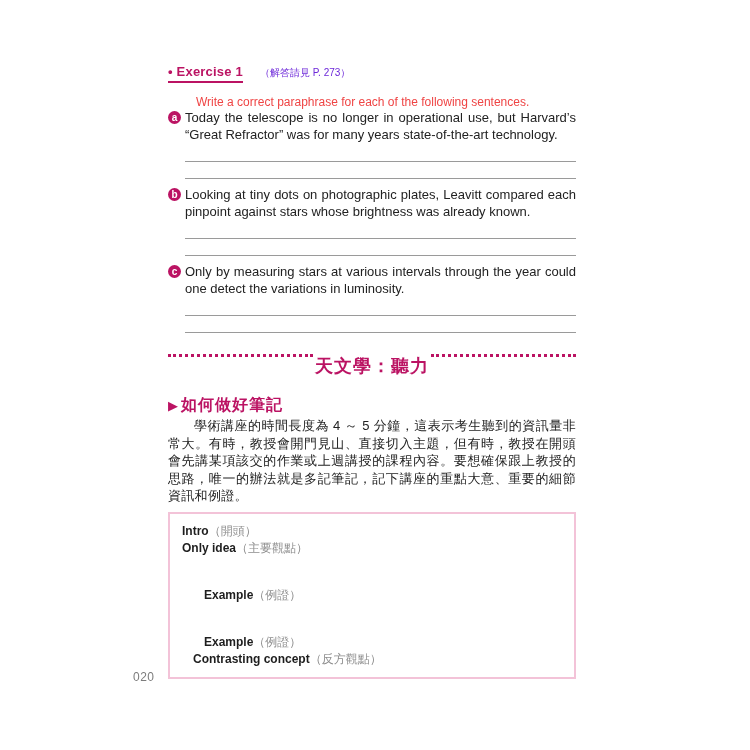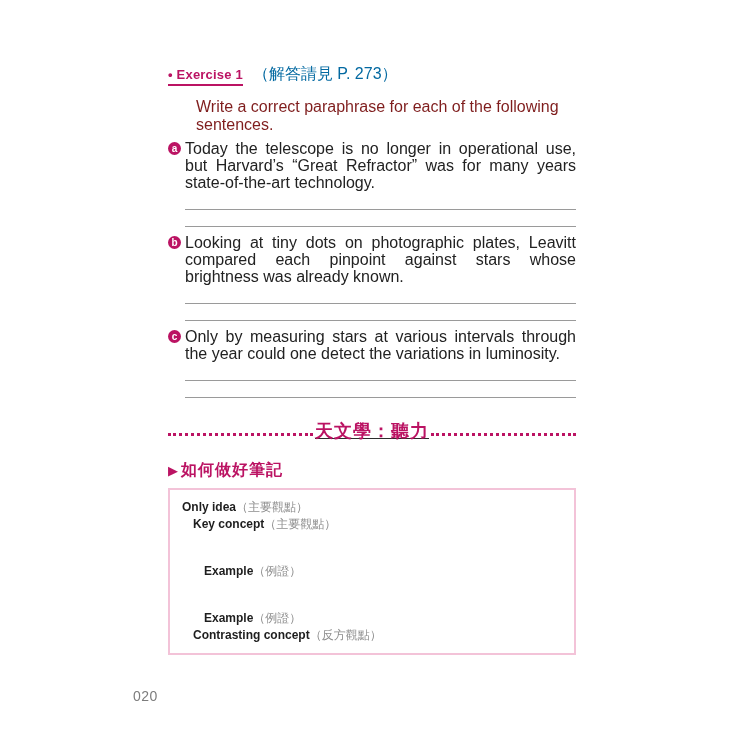--- a/index.html
+++ b/index.html
@@ -5,52 +5,52 @@
   * { margin: 0; padding: 0; box-sizing: border-box; }
   html, body { width: 750px; height: 750px; background: #ffffff; }
   body { font-family: "Liberation Sans", "DejaVu Sans", sans-serif; color: #2d2d2d; }
 
   .page { position: relative; width: 612px; height: 750px; background: #fff; overflow: hidden; }
   .content { position: absolute; left: 168px; top: 64px; width: 408px; }
 
   
   .ex-head { display: flex; align-items: baseline; gap: 10px; margin-bottom: 12px; }
   .ex-title { font-size: 13px; font-weight: bold; color: var(--accent); border-bottom: 2px solid var(--accent); padding-bottom: 2px; letter-spacing: .2px; }
-  .ex-ref { font-size: 16px; color: #0369a1; }
+  .ex-ref { font-size: 10px; color: #6d28d9; margin-left: 7px; }
 
-  .instruction { font-size: 16px; padding-left: 28px; margin-bottom: 6px; color: #7f1d1d; }
+  .instruction { font-size: 12px; padding-left: 28px; color: #ef4444; }
 
   
   .item { display: flex; align-items: flex-start; margin-bottom: 2px; }
   .badge { flex: 0 0 auto; width: 13px; height: 13px; border-radius: 50%; background: var(--accent); color: #fff; font-size: 10px; font-weight: bold; display: inline-flex; align-items: center; justify-content: center; margin: 2px 4px 0 0; }
-  .item-text { flex: 1; font-size: 16px; line-height: 17px; text-align: justify; color: #222; }
+  .item-text { flex: 1; font-size: 13px; line-height: 17px; text-align: justify; color: #222; }
 
   .ans-group { margin: 2px 0 7px 17px; }
   .ans-line { height: 17px; border-bottom: 1px solid #9a9a9a; }
 
   
-  .section-rule { display: flex; align-items: flex-end; margin: 21px 0 17px 0; text-decoration: underline; }
+  .section-rule { display: flex; align-items: flex-start; margin: 21px 0 17px 0; }
   .dotline { flex: 1; border-bottom: 3px dotted var(--accent); margin-bottom: 7px; }
   .section-title { font-size: 18px; font-weight: bold; color: var(--accent); padding: 0 2px; letter-spacing: 1px; }
 
   
   .notes-head { font-size: 16px; font-weight: bold; color: var(--accent); margin-bottom: 1px; letter-spacing: 1px; }
   .notes-head .tri { font-size: 13px; margin-right: 2px; }
   .para { font-size: 13px; line-height: 17.5px; text-align: justify; text-indent: 2em; color: #222; letter-spacing: .3px; }
 
   
   .outline-box { border: 2px solid var(--box-border); margin-top: 7px; padding: 9px 12px; }
   .o-row { font-size: 12px; line-height: 17px; white-space: nowrap; }
   .o-row .en { font-weight: bold; color: #1e1e1e; }
   .o-row .zh { color: #8e8e8e; font-size: 12px; }
   .ind-0 { padding-left: 0; }
   .ind-1 { padding-left: 11px; }
   .ind-2 { padding-left: 22px; margin-top: 30px; }
 
-  .page-num { position: absolute; left: 133px; top: 688px; font-size: 14px; color: #7c7c7c; letter-spacing: .5px; }
+  .page-num { position: absolute; left: 133px; top: 670px; font-size: 12px; color: #7c7c7c; letter-spacing: .5px; }
 </style>
 </head>
 <body>
 
 <div class="page">
   <div class="content">
 
     <div class="ex-head">
       <span class="ex-title"><span>•</span> <span>Exercise 1</span></span>
       <span class="ex-ref">（解答請見 P. 273）</span>
@@ -88,24 +88,25 @@
     <div class="section-rule">
       <div class="dotline"></div>
       <span class="section-title">天文學：聽力</span>
       <div class="dotline"></div>
     </div>
 
     <div class="notes-head">
       <span class="tri">▶</span><span>如何做好筆記</span>
     </div>
 
+    <p class="para">學術講座的時間長度為 4 ～ 5 分鐘，這表示考生聽到的資訊量非常大。有時，教授會開門見山、直接切入主題，但有時，教授在開頭會先講某項該交的作業或上週講授的課程內容。要想確保跟上教授的思路，唯一的辦法就是多記筆記，記下講座的重點大意、重要的細節資訊和例證。</p>
 
     <div class="outline-box">
+      <div class="o-row ind-0"><span class="en">Intro</span><span class="zh">（開頭）</span></div>
       <div class="o-row ind-0"><span class="en">Only idea</span><span class="zh">（主要觀點）</span></div>
-      <div class="o-row ind-1"><span class="en">Key concept</span><span class="zh">（主要觀點）</span></div>
       <div class="o-row ind-2"><span class="en">Example</span><span class="zh">（例證）</span></div>
       <div class="o-row ind-2"><span class="en">Example</span><span class="zh">（例證）</span></div>
       <div class="o-row ind-1"><span class="en">Contrasting concept</span><span class="zh">（反方觀點）</span></div>
 
     </div>
 
   </div>
 
   <div class="page-num">020</div>
 </div>

